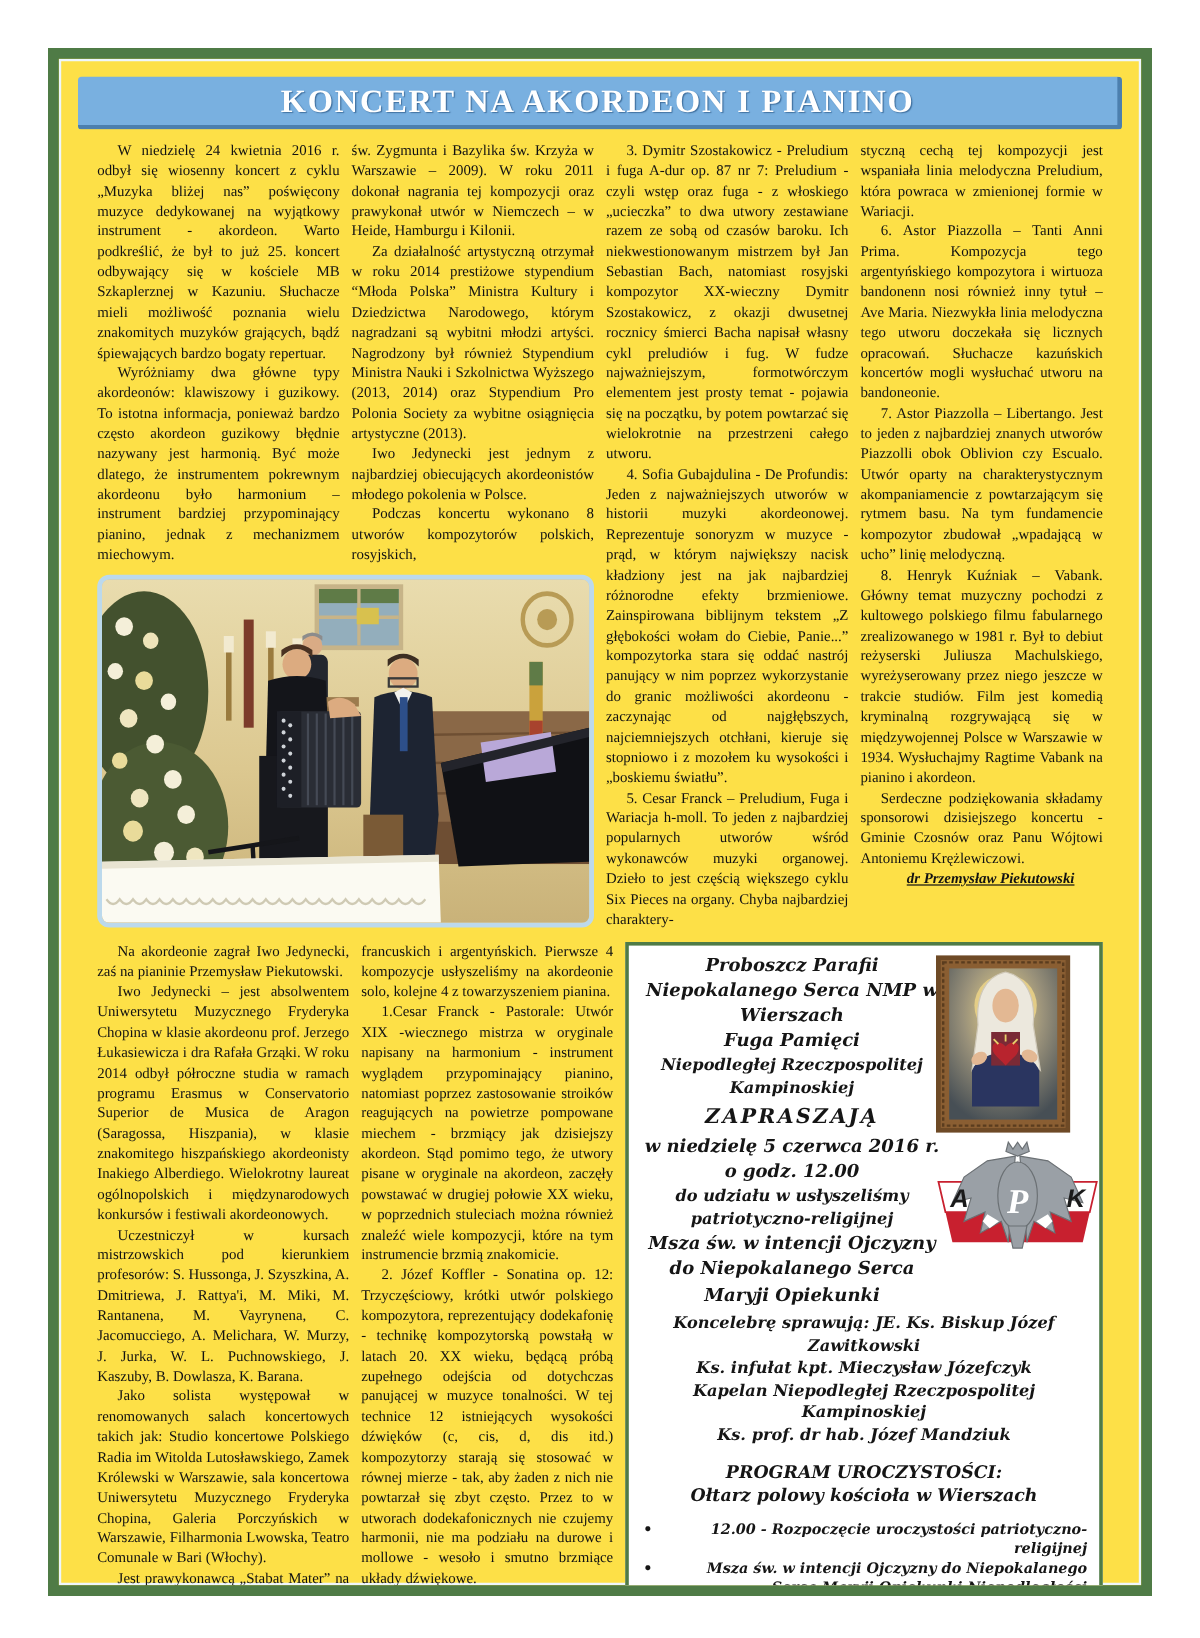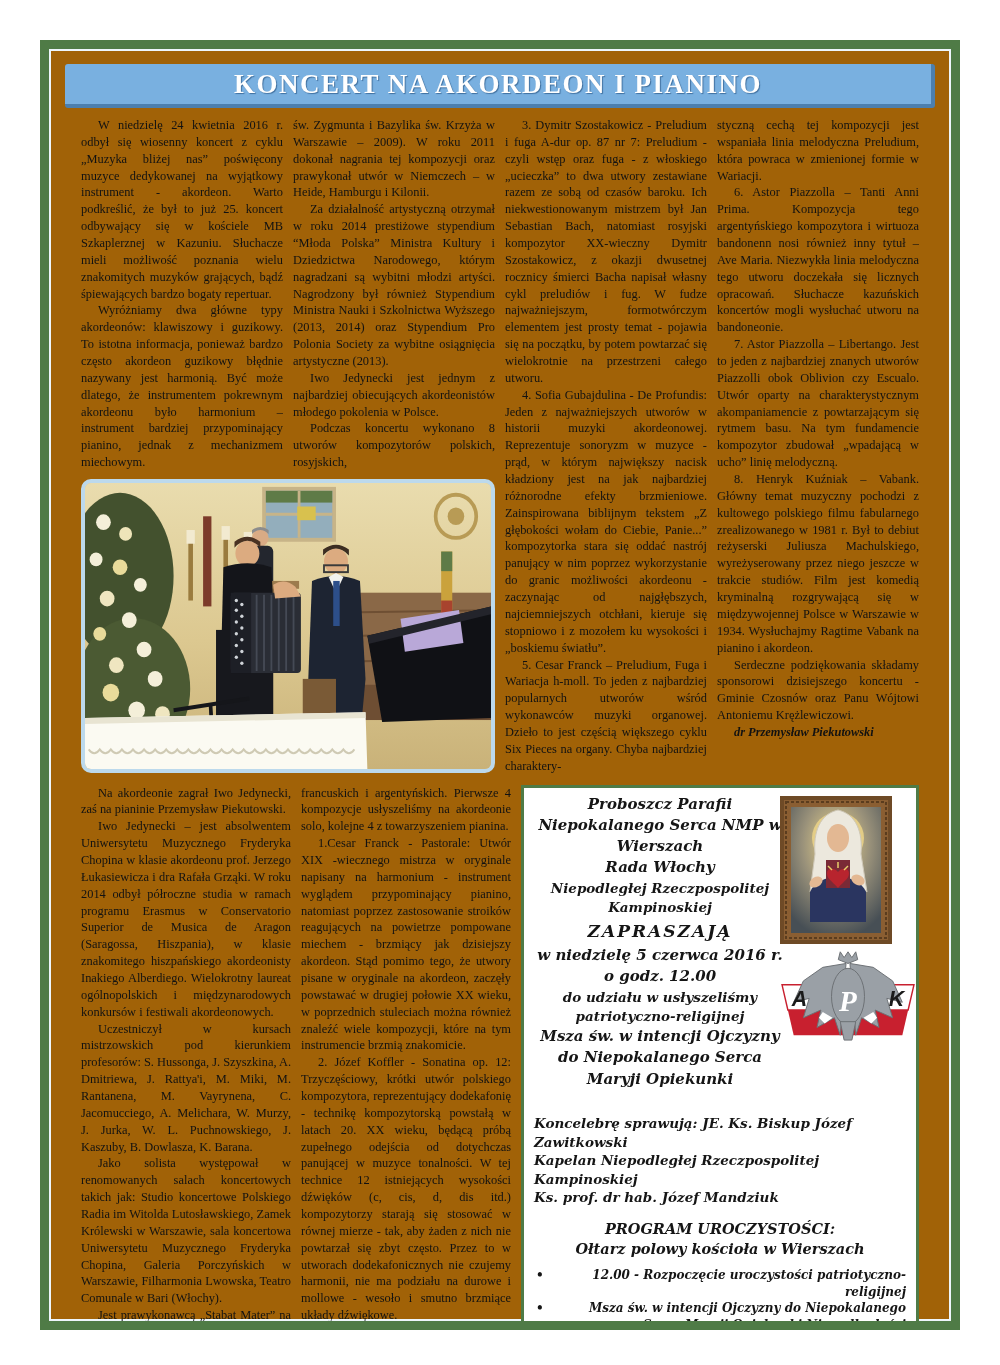--- a/index.html
+++ b/index.html
@@ -2,21 +2,21 @@
 <html><head>
 <meta charset="utf-8">
 <style>
   html,body{margin:0;padding:0;}
   body{
     width:1000px;height:1365px;background:#ffffff;position:relative;
     font-family:"Liberation Serif","DejaVu Serif",serif;color:#121212;
   }
   .frame{
     position:absolute;left:40px;top:40px;width:902px;height:1272px;
-    border:9px solid #4f7b46;background:#a16207;overflow:hidden;
+    border:9px solid #4f7b46;background:#fde047;overflow:hidden;
     box-shadow:inset 0 0 0 2px #eef6fb;
   }
   .banner{
     margin:15px 16px 9px 16px;height:40px;background:#79b0e0;
     border-right:4px solid #4c7fae;border-bottom:4px solid #4c7fae;
     border-radius:3px;display:flex;align-items:center;justify-content:center;
   }
   .banner h1{
     margin:0;font-size:27px;font-weight:bold;color:#ffffff;letter-spacing:1.5px;
     font-family:"Liberation Serif",serif;text-shadow:1px 1px 1px #3f6f9e;
@@ -25,41 +25,41 @@
   .grid-top{
     display:grid;grid-template-columns:repeat(4,1fr);column-gap:10px;
     grid-template-rows:auto 1fr;
     grid-template-areas:"c1 c2 c3 c4" "ph ph c3 c4";
   }
   .c1{grid-area:c1}.c2{grid-area:c2}.c3{grid-area:c3}.c4{grid-area:c4}
   .photo-wrap{grid-area:ph;margin-top:8px;}
   .col{font-size:12.4px;line-height:1.36;text-align:justify;}
   .col p{margin:0;text-indent:17px;}
   .col p.cont{text-indent:0;}
-  .sig{font-weight:bold;font-style:italic;text-align:left;text-indent:0;padding-right:2px;margin-top:2px;}
+  .sig{font-weight:bold;font-style:italic;text-align:center;text-indent:0;padding-right:2px;margin-top:2px;text-decoration:underline;}
   .photo-frame{
     border:4px solid #bcd9ec;border-radius:10px;overflow:hidden;background:#d8c9a0;
     height:286px;
   }
   .photo-frame svg{display:block;width:100%;height:100%;}
   .grid-bottom{
     display:grid;grid-template-columns:210px 210px 1fr;column-gap:10px;
     margin-top:10px;align-items:start;
   }
   .invite{
     background:#ffffff;border:3px solid #4f7b46;height:571px;overflow:hidden;
     padding:6px 10px 4px 10px;position:relative;
     font-family:"DejaVu Serif",serif;font-style:italic;font-weight:bold;color:#151515;
   }
   .figures{position:absolute;right:8px;top:8px;width:128px;}
   .figures svg{display:block;}
   .inv-header{margin-right:120px;text-align:center;font-size:13.5px;line-height:1.42;}
   .inv-header .big{font-size:15px;}
   .inv-header .zapr{font-size:17px;letter-spacing:2px;padding:2px 0;}
-  .celebrants{clear:both;font-size:13.5px;line-height:1.38;margin-top:24px;}
+  .celebrants{clear:both;text-align:center;font-size:13.5px;line-height:1.38;margin-top:4px;}
   .program-head{text-align:center;font-size:14.5px;line-height:1.35;margin-top:12px;}
   .bullets{margin-top:9px;font-size:12px;line-height:1.38;}
   .bullet{padding-left:14px;position:relative;text-align:right;}
   .bullet::before{content:"•";position:absolute;left:2px;top:0;}
 </style>
 </head>
 <body>
 
 <div class="frame">
 
@@ -305,31 +305,32 @@
             <polygon points="44,68 54,74 46,80 40,74" fill="#ffffff"></polygon>
             <polygon points="96,68 86,74 94,80 100,74" fill="#ffffff"></polygon>
             <text x="20" y="62" text-anchor="middle" font-size="22" font-weight="bold" fill="#1a1a1a" font-family="Liberation Sans, sans-serif">A</text>
             <text x="120" y="62" text-anchor="middle" font-size="22" font-weight="bold" fill="#1a1a1a" font-family="Liberation Sans, sans-serif">K</text>
           </svg>
         </div>
 
         <div class="inv-header">
           <div class="big">Proboszcz Parafii</div>
           <div class="big">Niepokalanego Serca NMP w Wierszach</div>
-          <div class="big">Rada Włochy</div>
+          <div class="big">Fuga Pamięci</div>
           <div>Niepodległej Rzeczpospolitej Kampinoskiej</div>
           <div class="zapr">ZAPRASZAJĄ</div>
           <div class="big">w niedzielę 5 czerwca 2016 r.  o godz. 12.00</div>
           <div>do udziału w usłyszeliśmy patriotyczno-religijnej</div>
           <div class="big">Msza św. w intencji Ojczyzny</div>
           <div class="big">do Niepokalanego Serca Maryji Opiekunki</div>
         </div>
 
         <div class="celebrants">
           <div>Koncelebrę sprawują: JE. Ks. Biskup Józef Zawitkowski</div>
+          <div>Ks. infułat kpt. Mieczysław Józefczyk</div>
           <div>Kapelan Niepodległej Rzeczpospolitej Kampinoskiej</div>
           <div>Ks. prof. dr hab. Józef Mandziuk</div>
         </div>
 
         <div class="program-head">
           <div>PROGRAM UROCZYSTOŚCI:</div>
           <div>Ołtarz polowy kościoła w Wierszach</div>
         </div>
 
         <div class="bullets">

